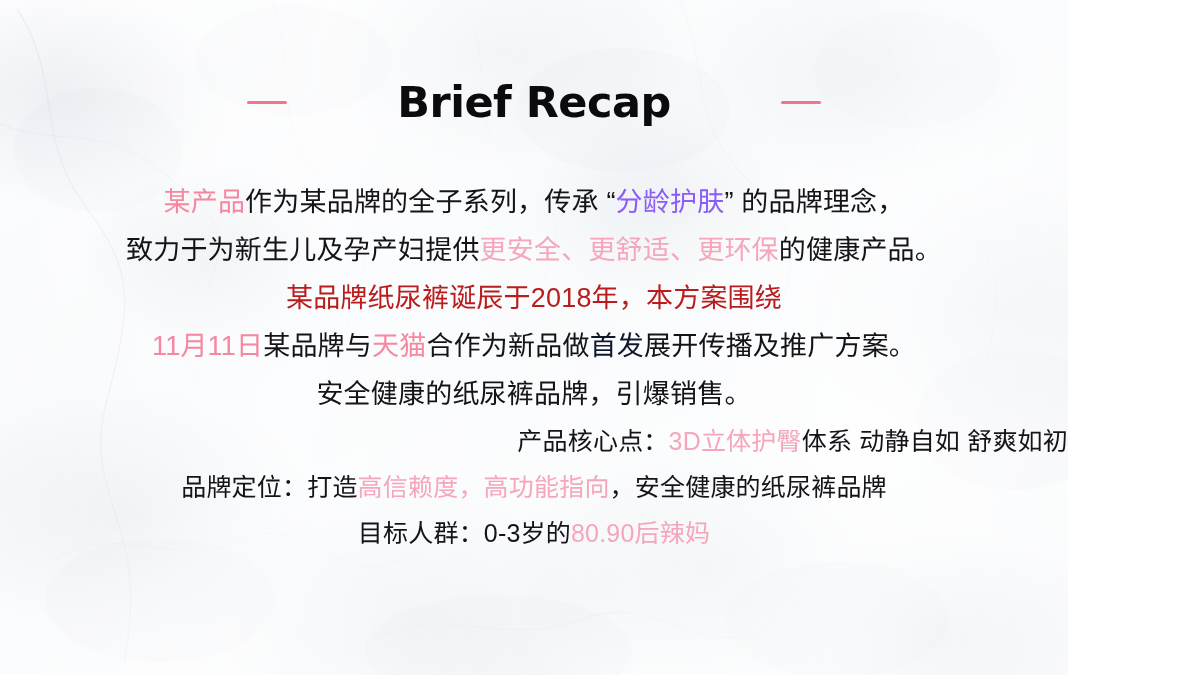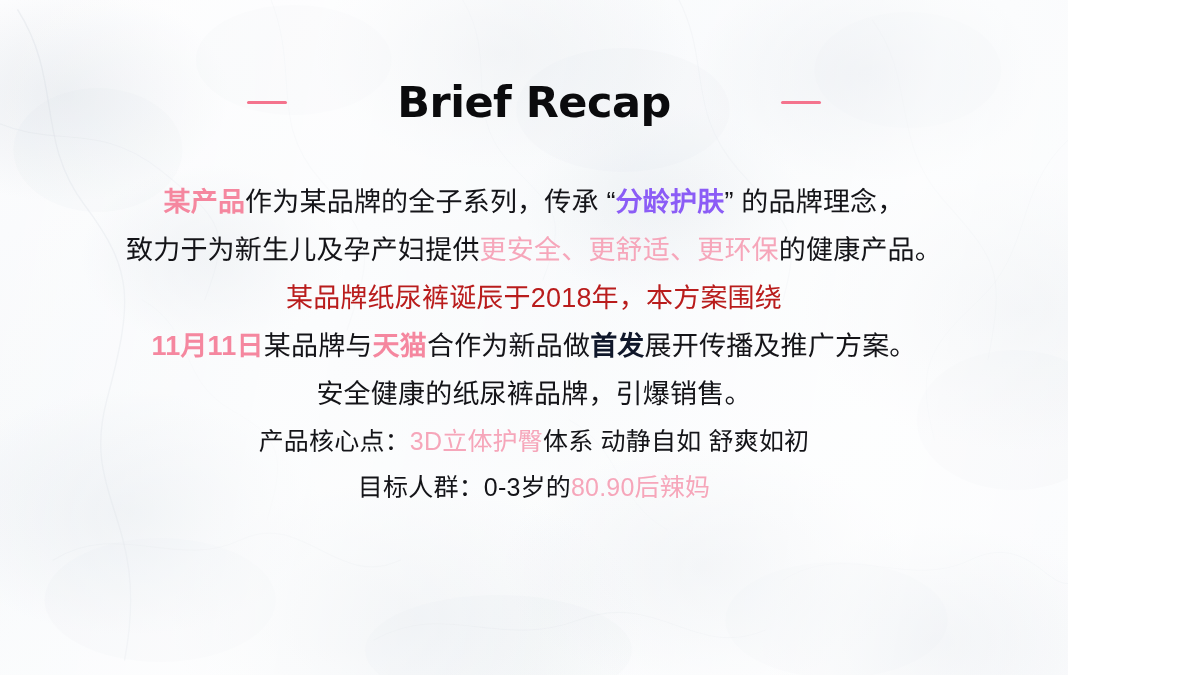--- a/index.html
+++ b/index.html
@@ -99,21 +99,21 @@
     font-size: 27px;
     line-height: 48px;
     letter-spacing: 0.2px;
     color: #141418;
   }
   .copy-line.small {
     font-size: 25px;
     line-height: 46px;
   }
   .copy-line .hl-bold {
-    font-weight: bold;
+    font-weight: normal;
     text-align: center;
   }
   .copy-line .hl {
     font-weight: normal;
   }
 </style>
 </head>
 <body>
 
 <div class="slide">
@@ -156,17 +156,18 @@
     <h1 class="deck-title" style="color: rgb(11, 11, 13);">Brief Recap</h1>
     <span class="title-dash dash-right" style="background: rgb(244, 115, 141);"></span>
   </div>
 
   <div class="body-block">
       <div class="copy-line" style="color: rgb(20, 20, 24);"><span class="hl-bold" style="color: rgb(245, 135, 159);">某产品</span><span>作为某品牌的全子系列，传承 “</span><span class="hl-bold" style="color: #8b5cf6;">分龄护肤</span><span>” 的品牌理念，</span></div>
       <div class="copy-line" style="color: rgb(20, 20, 24);"><span>致力于为新生儿及孕产妇提供</span><span class="hl" style="color: rgb(246, 166, 186);">更安全、更舒适、更环保</span><span>的健康产品。</span></div>
       <div class="copy-line" style="color: #b91c1c;"><span>某品牌纸尿裤诞辰于2018年，本方案围绕</span></div>
       <div class="copy-line" style="color: rgb(20, 20, 24);"><span class="hl-bold" style="color: rgb(245, 135, 159);">11月11日</span><span>某品牌与</span><span class="hl-bold" style="color: rgb(245, 135, 159);">天猫</span><span>合作为新品做</span><span class="hl-bold" style="color: #0f172a;">首发</span><span>展开传播及推广方案。</span></div>
       <div class="copy-line" style="color: rgb(20, 20, 24);"><span>安全健康的纸尿裤品牌，引爆销售。</span></div>
-      <div class="copy-line small" style="color: rgb(20, 20, 24);"><span>产品核心点：</span><span class="hl" style="color: rgb(246, 166, 186);">3D立体护臀</span><span>体系 动静自如 舒爽如初</span></div>
+      <div class="copy-line small" style="color: rgb(20, 20, 24); text-align: right;"><span>产品核心点：</span><span class="hl" style="color: rgb(246, 166, 186);">3D立体护臀</span><span>体系 动静自如 舒爽如初</span></div>
+      <div class="copy-line small" style="color: rgb(20, 20, 24);"><span>品牌定位：打造</span><span class="hl" style="color: rgb(246, 166, 186);">高信赖度，高功能指向</span><span>，安全健康的纸尿裤品牌</span></div>
       <div class="copy-line small" style="color: rgb(20, 20, 24);"><span>目标人群：0-3岁的</span><span class="hl" style="color: rgb(246, 166, 186);">80.90后辣妈</span></div>
     </div>
 
 </div>
 
 </body></html>

